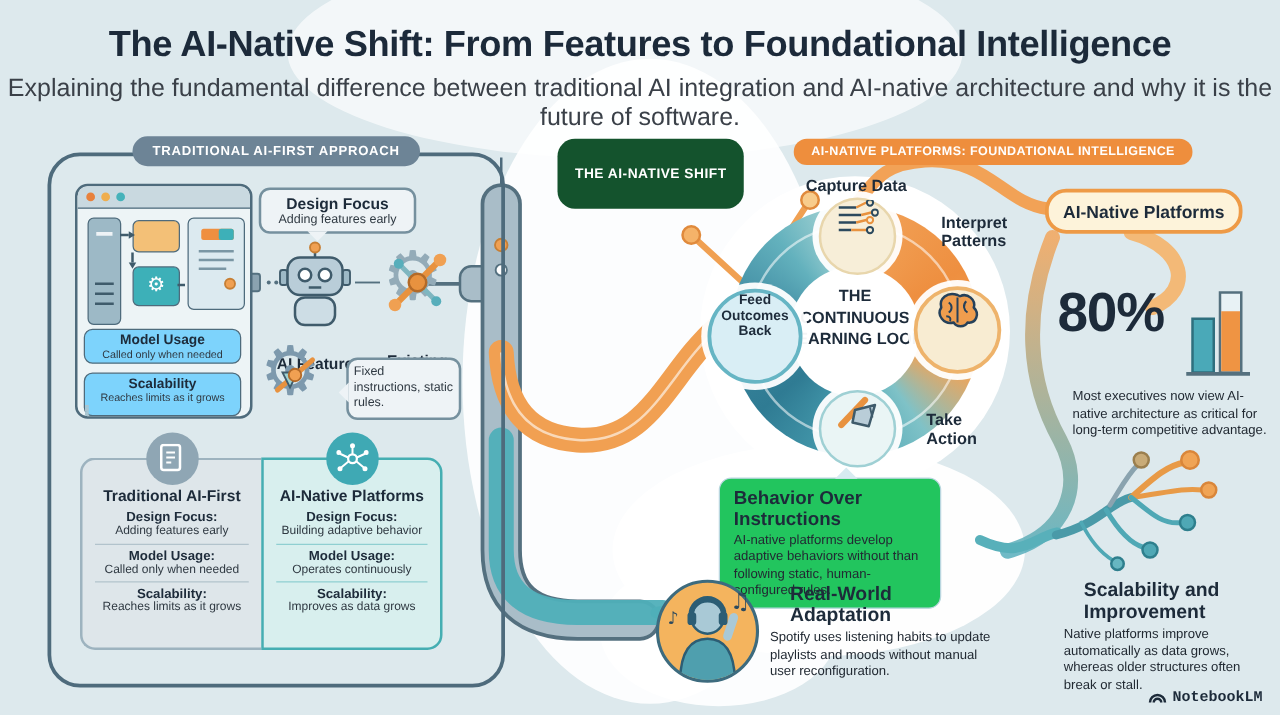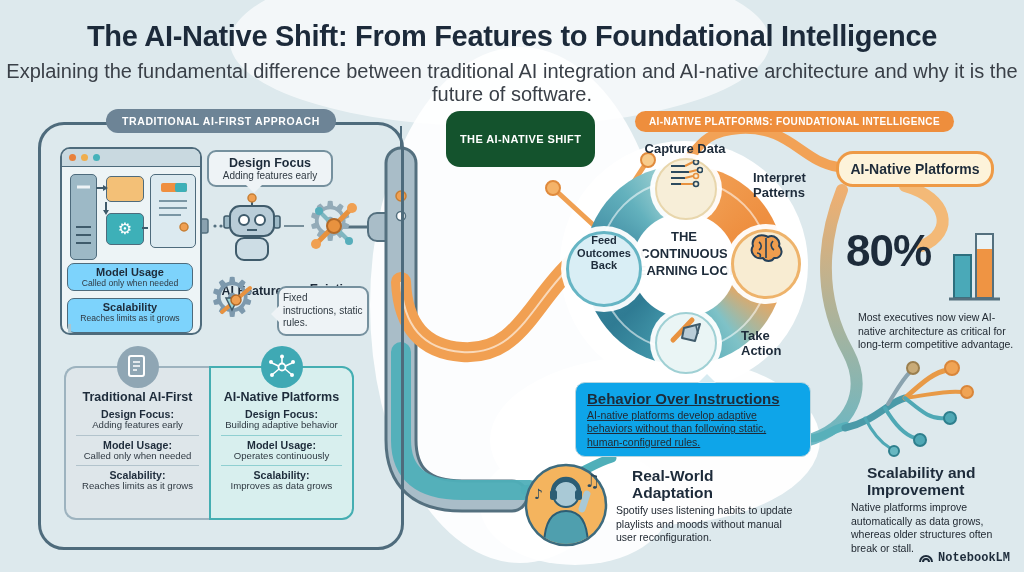--- a/index.html
+++ b/index.html
@@ -71,21 +71,21 @@
              text-align:center;font-weight:bold;font-size:11px;line-height:1.15;}
   .loop-label{font-weight:800;font-size:13px;line-height:1.12;}
 
   
   .plat-pill{left:836px;top:151px;width:152px;height:30px;background:#fdf3da;border:3px solid #ee9a46;border-radius:17px;
              text-align:center;font-weight:800;font-size:14px;line-height:30px;}
   .stat-val{left:846px;top:226px;font-size:44px;font-weight:800;letter-spacing:-1px;}
   .stat-label{left:846px;top:276px;width:112px;font-size:15px;font-weight:800;line-height:1.1;}
   .stat-desc{left:846px;top:311px;width:164px;font-size:10.5px;line-height:1.3;color:#222a33;margin-left:12px;}
 
-  .behavior{left:575px;top:382px;width:236px;background:#0ea5e9;border:1px solid #b9d6df;border-radius:10px;padding:7px 11px;box-sizing:border-box;text-decoration:underline;}
+  .behavior{left:575px;top:382px;width:178px;background:#22c55e;border:1px solid #b9d6df;border-radius:10px;padding:7px 11px;box-sizing:border-box;}
   .behavior:before{content:"";position:absolute;left:52%;top:-9px;border:9px solid transparent;border-bottom-color:#d7ebf1;border-top:0;}
   .behavior .bt{font-size:15px;font-weight:800;}
   .behavior .bd{font-size:10.5px;line-height:1.27;color:#222a33;margin-top:2px;}
 
   .sec-title{font-size:15.5px;font-weight:800;line-height:1.1;margin-left:16px;}
   .sec-desc{font-size:10.5px;line-height:1.3;color:#222a33;}
 
   .footer{right:14px;bottom:7px;display:flex;align-items:center;gap:4px;font-size:12px;font-weight:bold;color:#1d2b3a;font-family:Liberation Mono, monospace;}
 </style>
 </head>

